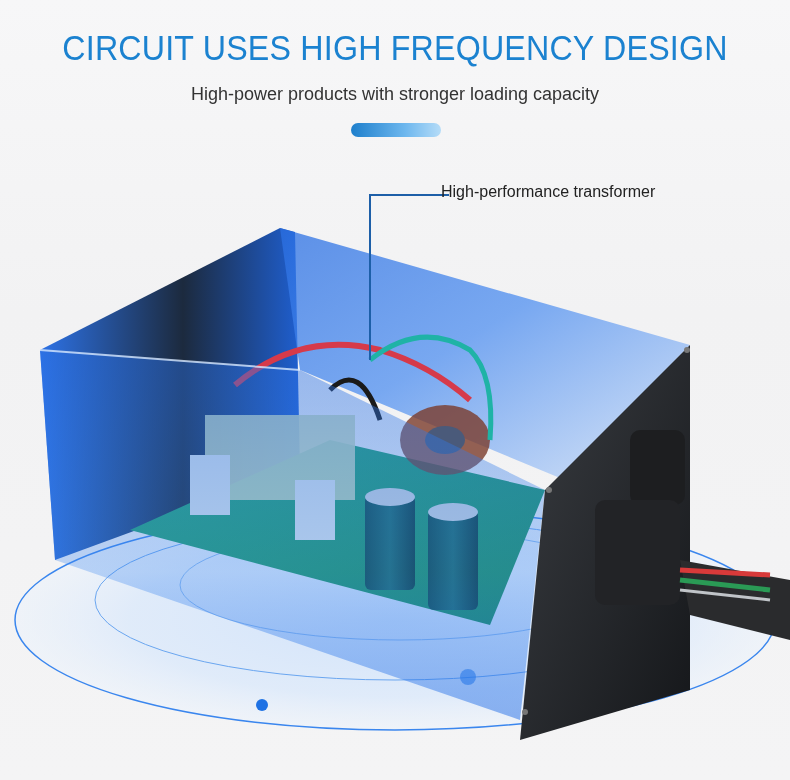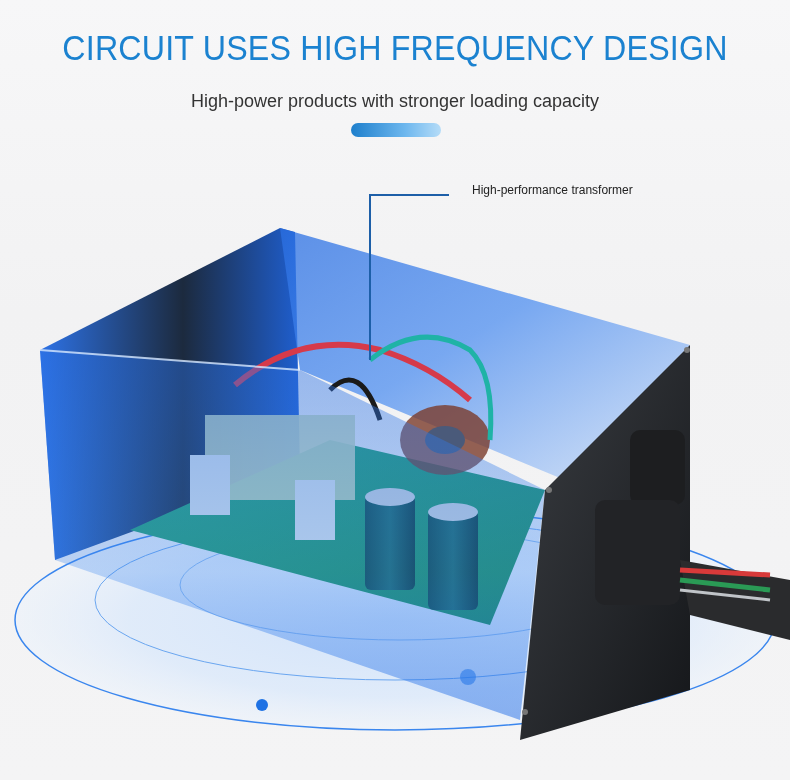--- a/index.html
+++ b/index.html
@@ -1,21 +1,21 @@
 <!DOCTYPE html>
 <html><head>
 <meta charset="utf-8">
 <style>
   html,body{margin:0;padding:0;}
   body{width:790px;height:780px;overflow:hidden;background:#f3f3f4;position:relative;font-family:"Liberation Sans",sans-serif;}
   .bg{position:absolute;inset:0;background:linear-gradient(180deg,#f7f7f8 0%,#f2f2f3 40%,#f4f4f5 100%);}
   .title{position:absolute;left:0;top:28px;width:790px;text-align:center;font-size:35px;color:#1b82d0;letter-spacing:0.2px;transform:scaleX(0.92);transform-origin:center;}
-  .subtitle{position:absolute;left:0;top:84px;width:790px;text-align:center;font-size:18px;color:#333;margin-top:7px;}
+  .subtitle{position:absolute;left:0;top:84px;width:790px;text-align:center;font-size:18px;color:#333;}
   .pill{position:absolute;left:351px;top:123px;width:90px;height:14px;border-radius:7px;background:linear-gradient(90deg,#1e7fcc 0%,#6db7ee 60%,#b5dcf8 100%);}
-  .callout-text{position:absolute;left:472px;top:183px;font-size:12px;color:#222;}
+  .callout-text{position:absolute;left:441px;top:183px;font-size:16px;color:#222;}
   .callout-h{position:absolute;left:369px;top:194px;width:80px;height:1.5px;background:#1d5fa8;}
   .callout-v{position:absolute;left:369px;top:194px;width:1.5px;height:166px;background:#1d5fa8;}
   svg.scene{position:absolute;left:0;top:0;}
 </style>
 </head>
 <body>
 
 <div class="bg"></div>
 
 <svg class="scene" width="790" height="780" viewBox="0 0 790 780">

